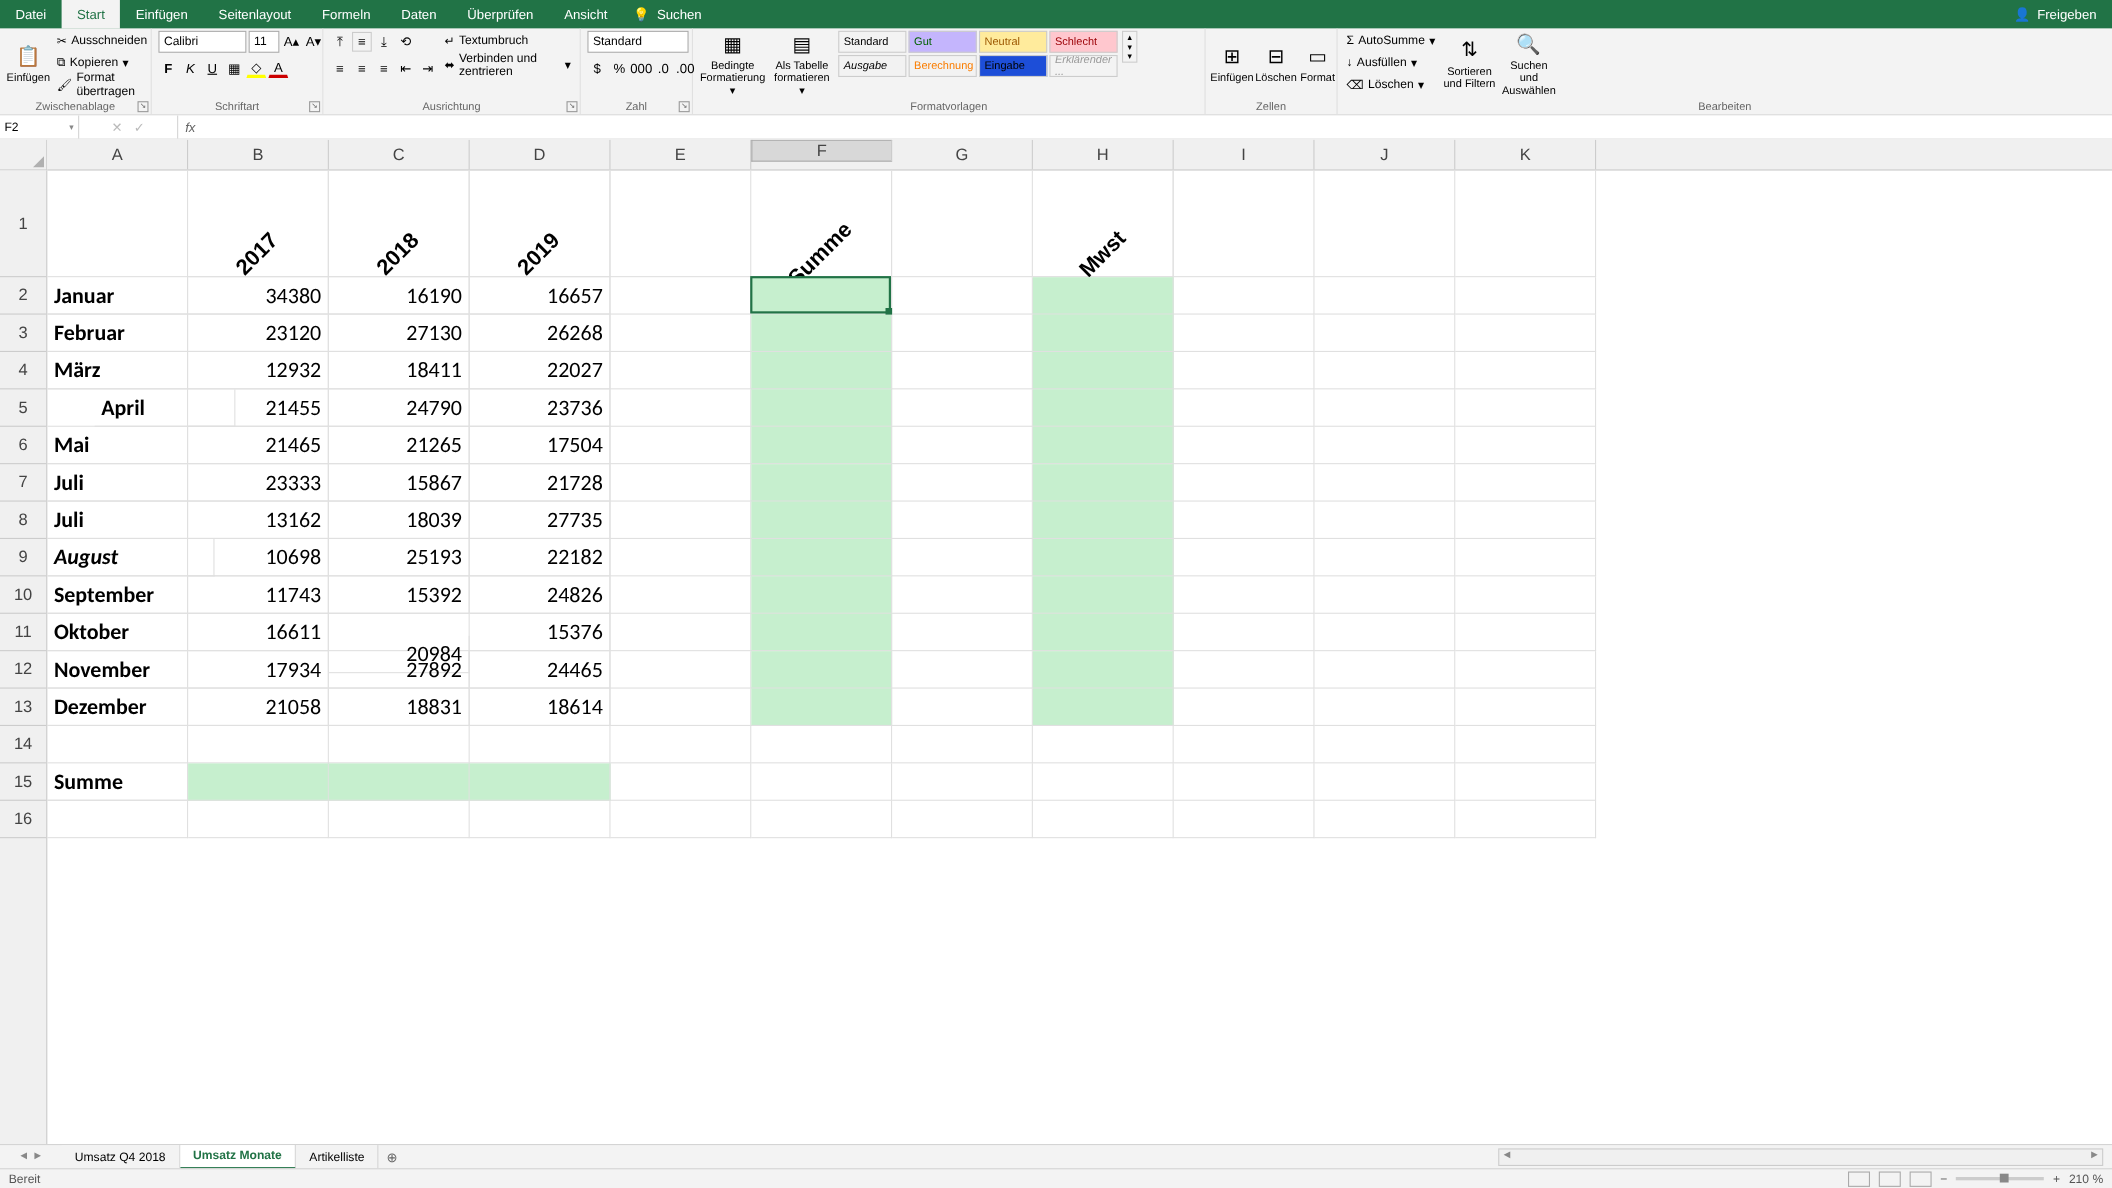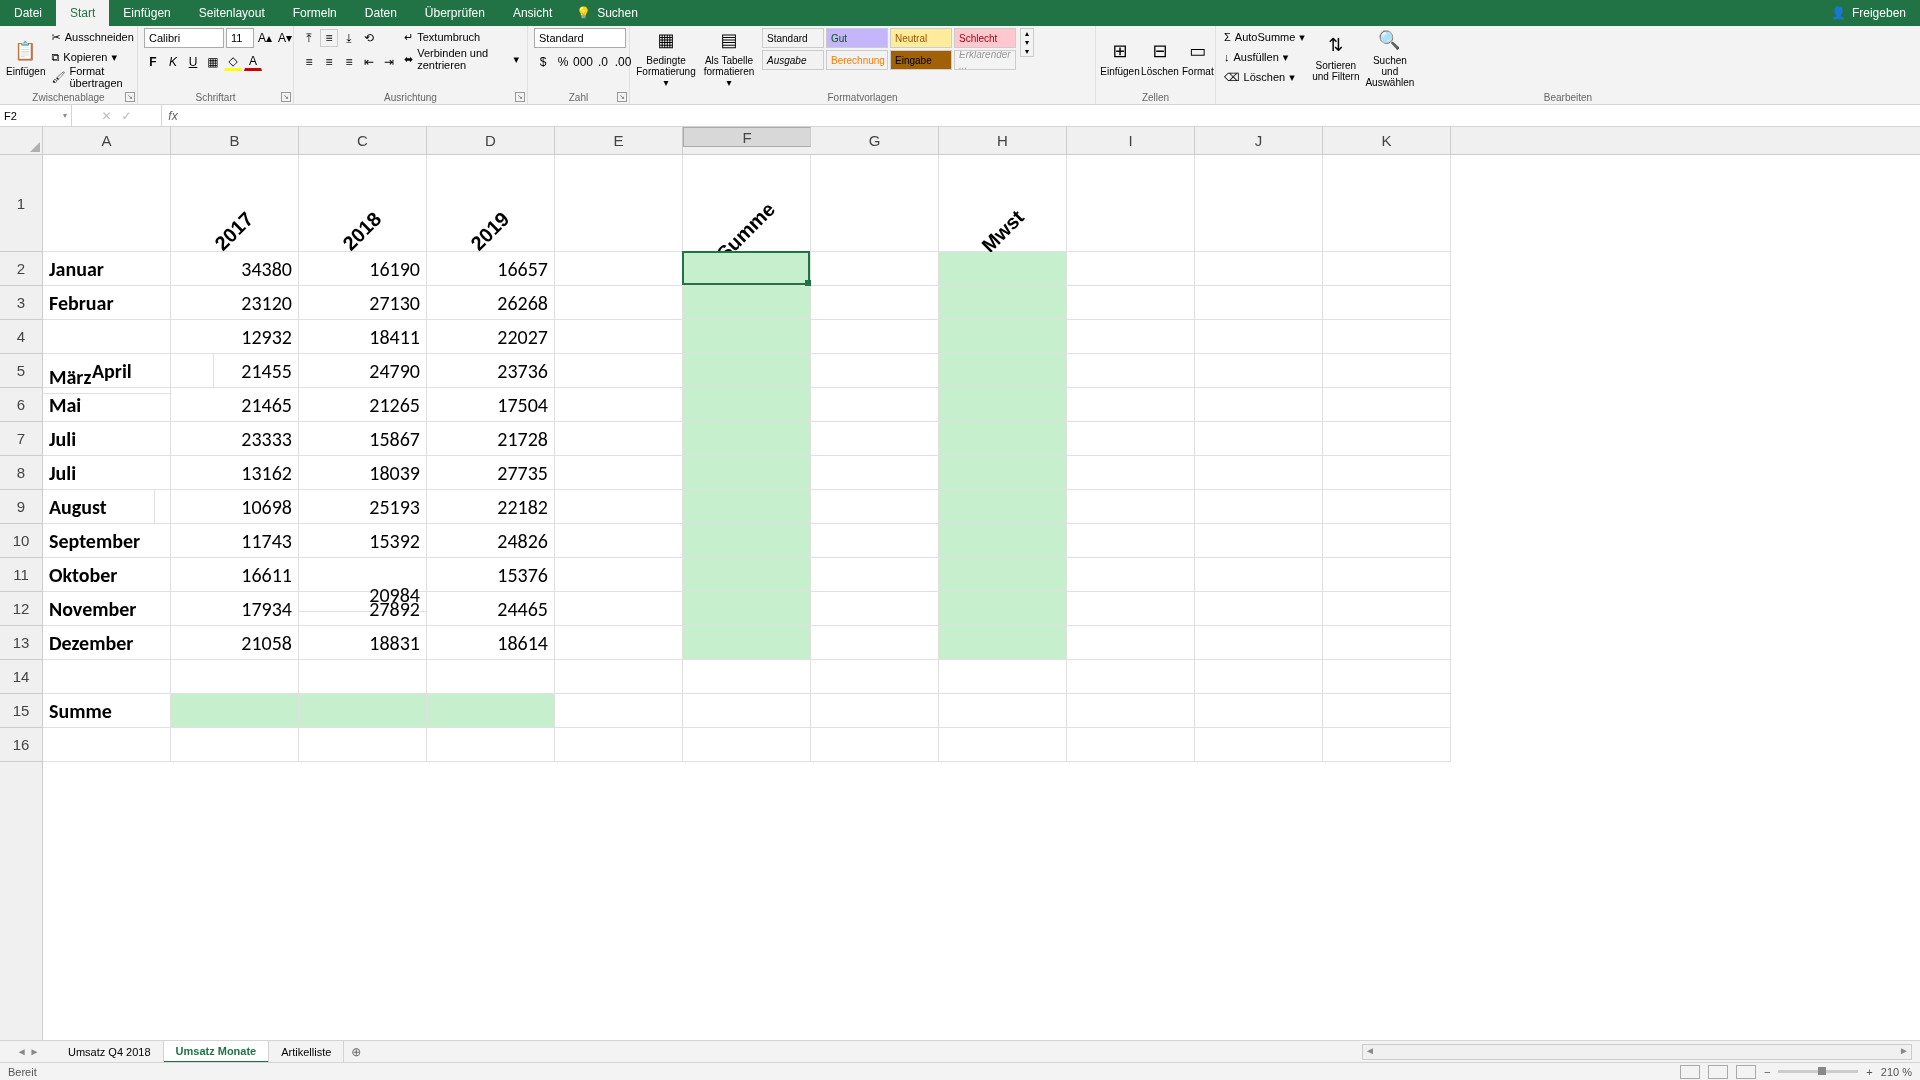--- a/index.html
+++ b/index.html
@@ -198,21 +198,21 @@
       <div style="display:flex;flex-direction:column;gap:2px">
         <div style="display:flex;gap:2px">
           <div class="style-cell">Standard</div>
           <div class="style-cell" style="background:#c4b5fd;color:#006100">Gut</div>
           <div class="style-cell" style="background:#ffeb9c;color:#9c5700">Neutral</div>
           <div class="style-cell" style="background:#ffc7ce;color:#9c0006">Schlecht</div>
         </div>
         <div style="display:flex;gap:2px">
           <div class="style-cell" style="background:#f2f2f2;font-style:italic">Ausgabe</div>
           <div class="style-cell" style="background:#f2f2f2;color:#fa7d00">Berechnung</div>
-          <div class="style-cell" style="background:#a16207">Eingabe</div>
+          <div class="style-cell" style="background:#1d4ed8">Eingabe</div>
           <div class="style-cell" style="font-style:italic;color:#999">Erklärender ...</div>
         </div>
       </div>
       <div style="display:flex;flex-direction:column;width:14px;border:1px solid #ccc">
         <div style="flex:1;text-align:center;font-size:8px">▴</div>
         <div style="flex:1;text-align:center;font-size:8px">▾</div>
         <div style="flex:1;text-align:center;font-size:8px">▾</div>
       </div>
     </div>
     <div class="ribbon-group-label">Formatvorlagen</div>
@@ -492,41 +492,41 @@
         <span>Mwst</span>
       </div>
       <div class="cell bold" style="left: 0px; top: 97px; width: 128px; height: 34px;">Januar</div>
       <div class="cell right" style="left: 128px; top: 97px; width: 128px; height: 34px;">34380</div>
       <div class="cell right" style="left: 256px; top: 97px; width: 128px; height: 34px;">16190</div>
       <div class="cell right" style="left: 384px; top: 97px; width: 128px; height: 34px;">16657</div>
       <div class="cell bold" style="left: 0px; top: 131px; width: 128px; height: 34px;">Februar</div>
       <div class="cell right" style="left: 128px; top: 131px; width: 128px; height: 34px;">23120</div>
       <div class="cell right" style="left: 256px; top: 131px; width: 128px; height: 34px;">27130</div>
       <div class="cell right" style="left: 384px; top: 131px; width: 128px; height: 34px;">26268</div>
-      <div class="cell bold" style="left: 0px; top: 165px; width: 128px; height: 34px; margin-top: 40px;">März</div>
+      <div class="cell bold" style="left: 0px; top: 165px; width: 128px; height: 34px;">März</div>
       <div class="cell right" style="left: 128px; top: 165px; width: 128px; height: 34px;">12932</div>
       <div class="cell right" style="left: 256px; top: 165px; width: 128px; height: 34px;">18411</div>
       <div class="cell right" style="left: 384px; top: 165px; width: 128px; height: 34px;">22027</div>
       <div class="cell bold" style="left: 0px; top: 199px; width: 128px; height: 34px; margin-left: 43px;">April</div>
       <div class="cell right" style="left: 128px; top: 199px; width: 128px; height: 34px;">21455</div>
       <div class="cell right" style="left: 256px; top: 199px; width: 128px; height: 34px;">24790</div>
       <div class="cell right" style="left: 384px; top: 199px; width: 128px; height: 34px;">23736</div>
       <div class="cell bold" style="left: 0px; top: 233px; width: 128px; height: 34px;">Mai</div>
       <div class="cell right" style="left: 128px; top: 233px; width: 128px; height: 34px;">21465</div>
       <div class="cell right" style="left: 256px; top: 233px; width: 128px; height: 34px;">21265</div>
       <div class="cell right" style="left: 384px; top: 233px; width: 128px; height: 34px;">17504</div>
       <div class="cell bold" style="left: 0px; top: 267px; width: 128px; height: 34px;">Juli</div>
       <div class="cell right" style="left: 128px; top: 267px; width: 128px; height: 34px;">23333</div>
       <div class="cell right" style="left: 256px; top: 267px; width: 128px; height: 34px;">15867</div>
       <div class="cell right" style="left: 384px; top: 267px; width: 128px; height: 34px;">21728</div>
       <div class="cell bold" style="left: 0px; top: 301px; width: 128px; height: 34px;">Juli</div>
       <div class="cell right" style="left: 128px; top: 301px; width: 128px; height: 34px;">13162</div>
       <div class="cell right" style="left: 256px; top: 301px; width: 128px; height: 34px;">18039</div>
       <div class="cell right" style="left: 384px; top: 301px; width: 128px; height: 34px;">27735</div>
-      <div class="cell bold" style="left: 0px; top: 335px; width: 112px; height: 34px;">August</div>
+      <div class="cell bold" style="left: 0px; top: 335px; width: 152px; height: 34px; font-style: italic;">August</div>
       <div class="cell right" style="left: 128px; top: 335px; width: 128px; height: 34px;">10698</div>
       <div class="cell right" style="left: 256px; top: 335px; width: 128px; height: 34px;">25193</div>
       <div class="cell right" style="left: 384px; top: 335px; width: 128px; height: 34px;">22182</div>
       <div class="cell bold" style="left: 0px; top: 369px; width: 128px; height: 34px;">September</div>
       <div class="cell right" style="left: 128px; top: 369px; width: 128px; height: 34px;">11743</div>
       <div class="cell right" style="left: 256px; top: 369px; width: 128px; height: 34px;">15392</div>
       <div class="cell right" style="left: 384px; top: 369px; width: 128px; height: 34px;">24826</div>
       <div class="cell bold" style="left: 0px; top: 403px; width: 128px; height: 34px;">Oktober</div>
       <div class="cell right" style="left: 128px; top: 403px; width: 128px; height: 34px;">16611</div>
       <div class="cell right" style="left: 256px; top: 403px; width: 128px; height: 34px; margin-top: 20px;">20984</div>

